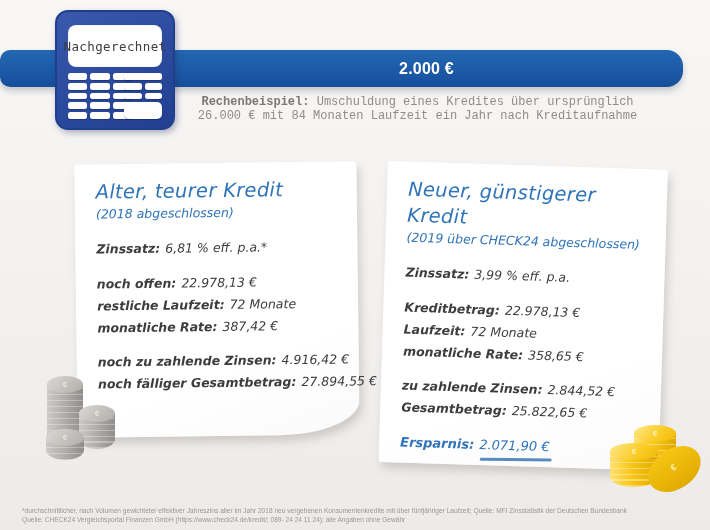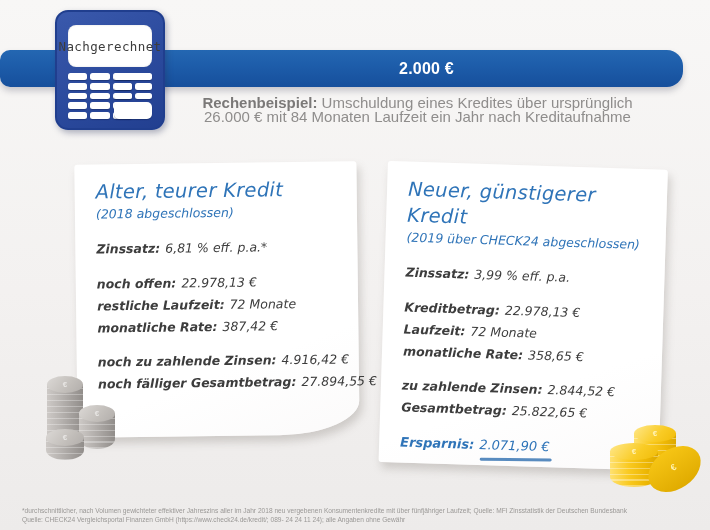--- a/index.html
+++ b/index.html
@@ -22,27 +22,27 @@
   .banner-text {
     position:absolute; left:190px; right:24px; top:0; height:37px;
     display:flex; align-items:center; justify-content:center;
     color:#ffffff; font-size:16px; letter-spacing:.2px; white-space:nowrap;
   }
   .banner-text b { font-weight:700; margin-left:4px; }
 
   
   .example {
     position:absolute; left:195px; top:96px; width:445px; text-align:center;
-    color:#8f8d8c; font-size:15px; line-height:13.5px; z-index:1;
+    color:#8f8d8c; font-size:12px; line-height:13.5px; z-index:1;font-family:Liberation Mono, monospace;
   }
   .example b { color:#7b7978; font-weight:700; }
 
   
   .calculator {
-    position:absolute; left:55px; top:10px; width:110px; height:120px;
+    position:absolute; left:55px; top:10px; width:120px; height:120px;
     background:linear-gradient(150deg,#3a59ac 0%,#2b4a9d 55%,#223f90 100%);
     border:2px solid #203e8e; border-radius:13px;
     box-shadow:2px 3px 6px rgba(40,50,90,.35);
     z-index:3;
   }
   .calc-display {
     position:absolute; left:11px; right:11px; top:13px; height:42px;
     background:#ffffff; border-radius:8px;
     display:flex; align-items:center; justify-content:center;
     font-family:"DejaVu Sans Mono", monospace;

